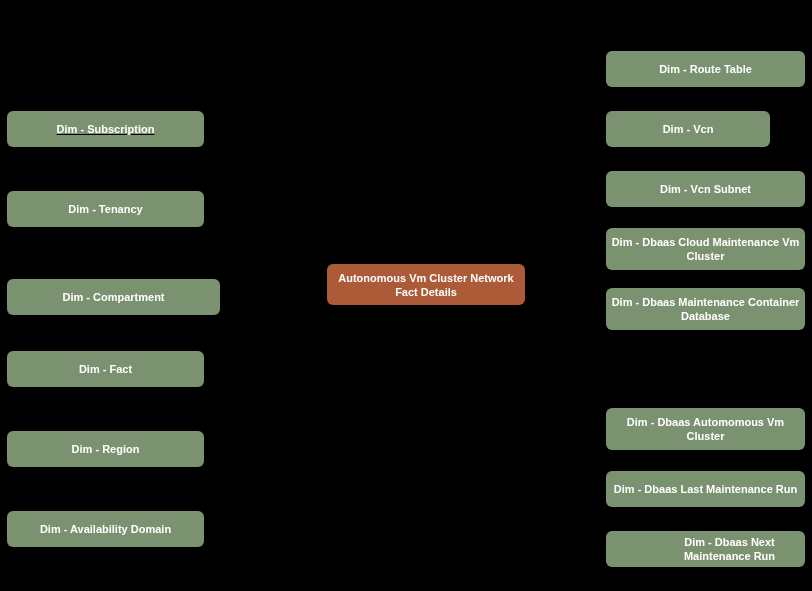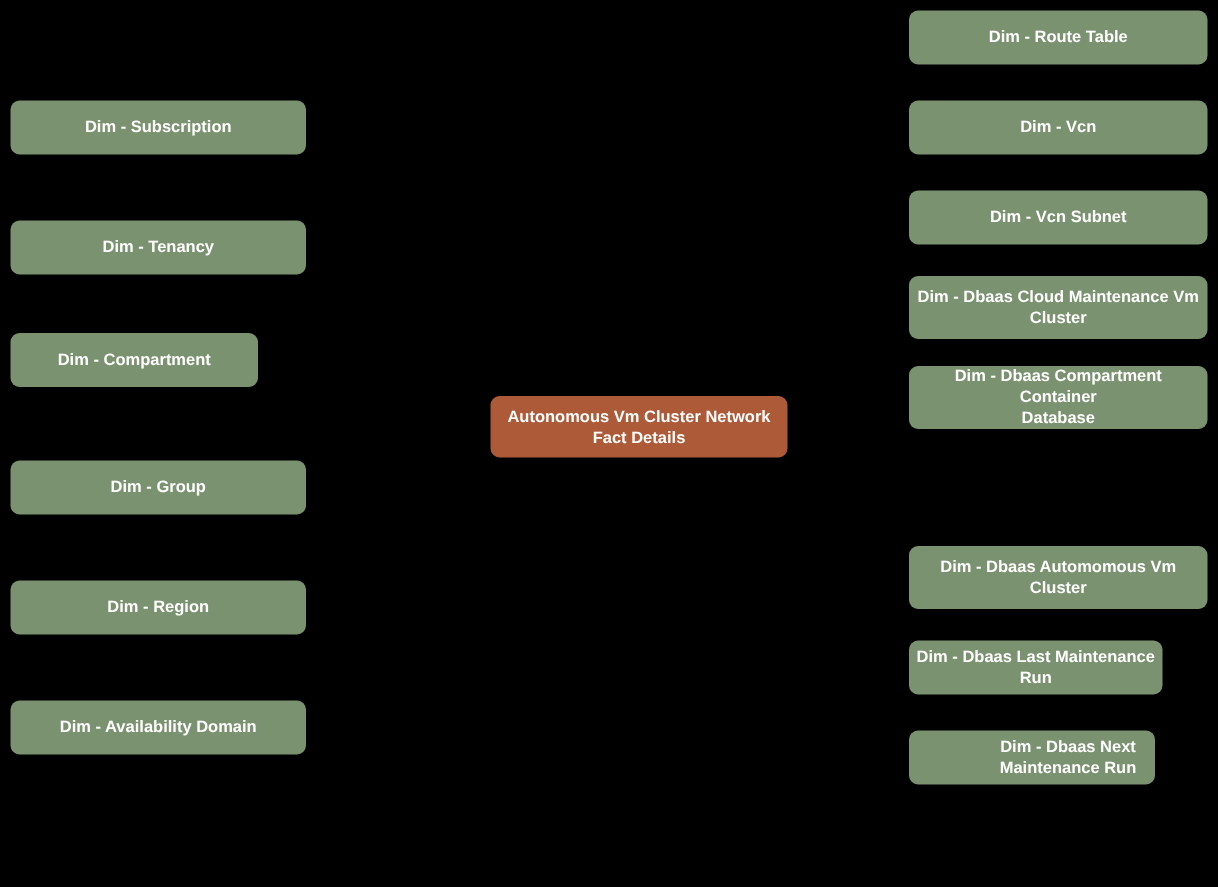--- a/index.html
+++ b/index.html
@@ -19,83 +19,83 @@
   }
   .node {
     position: absolute;
     display: flex;
     align-items: center;
     justify-content: center;
     border-radius: 6px;
     box-sizing: border-box;
     cursor: pointer;
   }
-  .node.dim  { background: var(--dim-color, #7b9270); }
+  .node.dim  { background: var(--dim-color, #7b9270); margin-top: 44px; }
   .node.fact { background: var(--fact-color, #ac5a38); }
   .node .lbl {
     color: var(--text-color, #ffffff);
     font-size: 11px;
     font-weight: bold;
     line-height: 14px;
     text-align: center;
     white-space: pre-line;
     padding: 0 4px;
     user-select: none;
   }
 </style>
 </head>
 <body>
 
 <div class="canvas">
 
-  <div class="node dim" style="left:7px; top:67px;  width:197px; height:36px;">
+  <div class="node dim" style="left:7px; top:67px;  width:197px; height:36px;text-decoration:underline;">
     <span class="lbl">Dim - Subscription</span>
   </div>
   <div class="node dim" style="left:7px; top:147px; width:197px; height:36px;align-items:center;">
     <span class="lbl">Dim - Tenancy</span>
   </div>
-  <div class="node dim" style="left:7px; top:222px; width:165px; height:36px;">
+  <div class="node dim" style="left:7px; top:235px; width:213px; height:36px;">
     <span class="lbl">Dim - Compartment</span>
   </div>
   <div class="node dim" style="left:7px; top:307px; width:197px; height:36px;">
-    <span class="lbl">Dim - Group</span>
+    <span class="lbl">Dim - Fact</span>
   </div>
   <div class="node dim" style="left:7px; top:387px; width:197px; height:36px;">
     <span class="lbl">Dim - Region</span>
   </div>
   <div class="node dim" style="left:7px; top:467px; width:197px; height:36px;">
     <span class="lbl">Dim - Availability Domain</span>
   </div>
 
   <div class="node fact" style="left:327px; top:264px; width:198px; height:41px;">
     <span class="lbl">Autonomous Vm Cluster Network
 Fact Details</span>
   </div>
 
   <div class="node dim" style="left:606px; top:7px;   width:199px; height:36px;">
     <span class="lbl">Dim - Route Table</span>
   </div>
-  <div class="node dim" style="left:606px; top:67px;  width:199px; height:36px;">
+  <div class="node dim" style="left:606px; top:67px;  width:164px; height:36px;">
     <span class="lbl">Dim - Vcn</span>
   </div>
   <div class="node dim" style="left:606px; top:127px; width:199px; height:36px;">
     <span class="lbl">Dim - Vcn Subnet</span>
   </div>
   <div class="node dim" style="left:606px; top:184px; width:199px; height:42px;">
     <span class="lbl">Dim - Dbaas Cloud Maintenance Vm
 Cluster</span>
   </div>
   <div class="node dim" style="left:606px; top:244px; width:199px; height:42px;">
-    <span class="lbl">Dim - Dbaas Compartment Container
+    <span class="lbl">Dim - Dbaas Maintenance Container
 Database</span>
   </div>
   <div class="node dim" style="left:606px; top:364px; width:199px; height:42px;">
     <span class="lbl">Dim - Dbaas Automomous Vm
 Cluster</span>
   </div>
-  <div class="node dim" style="left:606px; top:427px; width:169px; height:36px;">
+  <div class="node dim" style="left:606px; top:427px; width:199px; height:36px;">
     <span class="lbl">Dim - Dbaas Last Maintenance Run</span>
   </div>
-  <div class="node dim" style="left:606px; top:487px; width:164px; height:36px;padding-left:48px;">
+  <div class="node dim" style="left:606px; top:487px; width:199px; height:36px;padding-left:48px;">
     <span class="lbl">Dim - Dbaas Next Maintenance Run</span>
   </div>
 
 </div>
 
 </body></html>

